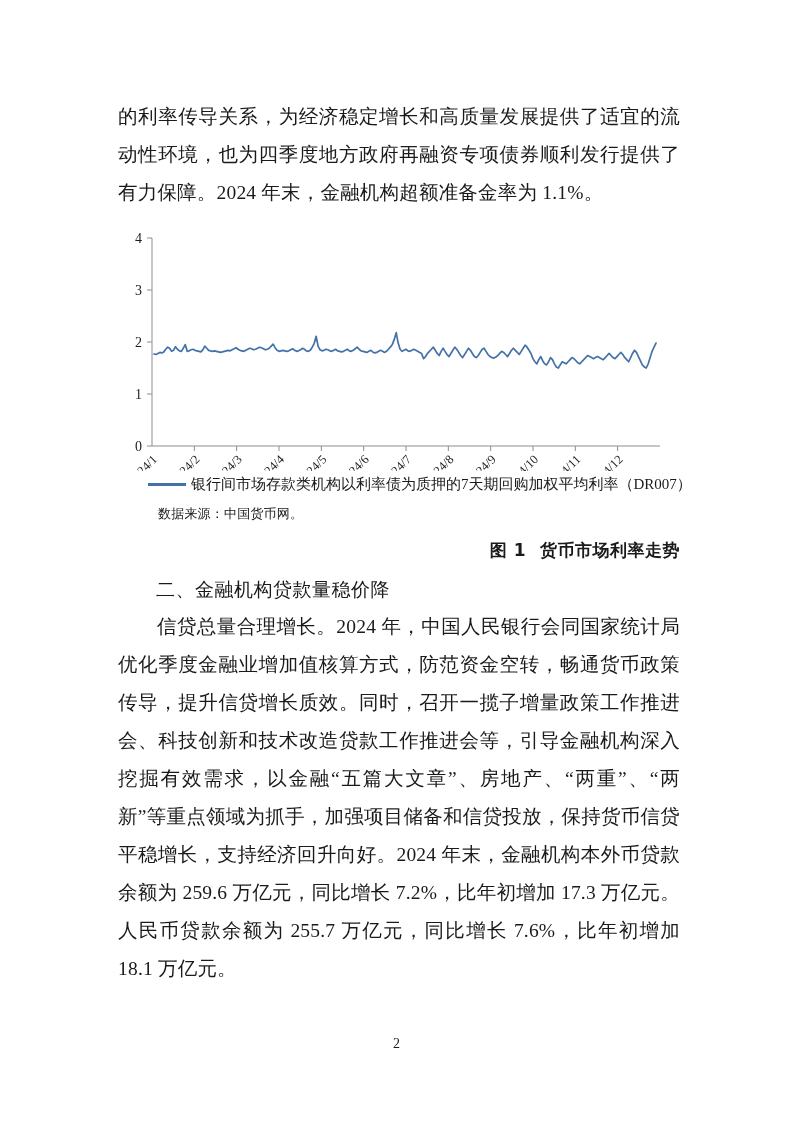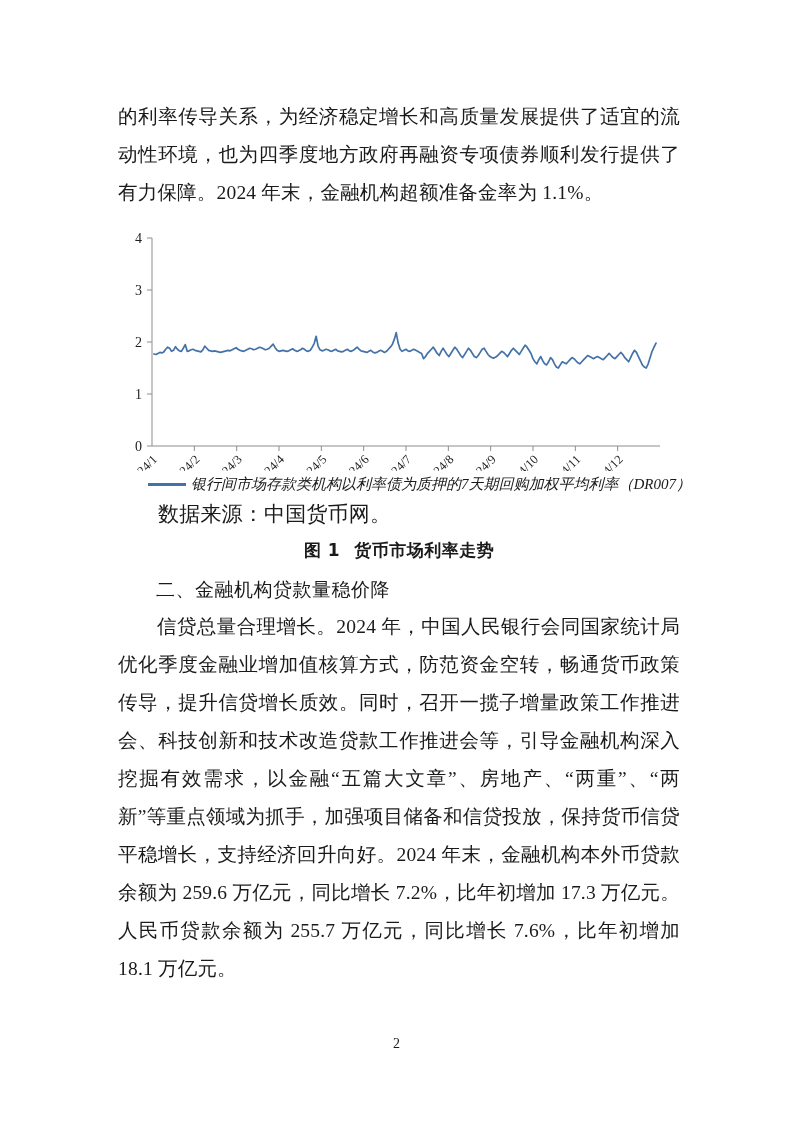--- a/index.html
+++ b/index.html
@@ -85,34 +85,33 @@
     border-top: 3px solid #4472a8;
     margin-right: 5px;
     flex: none;
   }
   .legend-text {
     font-size: 15px;
     line-height: 22px;
     font-family: "Liberation Serif", "DejaVu Serif", serif;
     letter-spacing: 0;
     white-space: nowrap;
-    font-style: italic;
   }
   .source-line {
-    font-size: 21px;
+    font-size: 13px;
     line-height: 26px;
     margin-top: 6px;
     padding-left: 40px;
     letter-spacing: 0.2px;
   }
   .fig-caption {
     font-family: "DejaVu Sans", "Liberation Sans", sans-serif;
     font-weight: bold;
     font-size: 17px;
-    text-align: center;
+    text-align: right;
     margin-top: 12px;
     letter-spacing: 0.5px;
   }
   .fig-caption .gap { display: inline-block; width: 14px; }
 
   
   .page-number {
     position: absolute;
     left: 0;
     top: 1036px;

